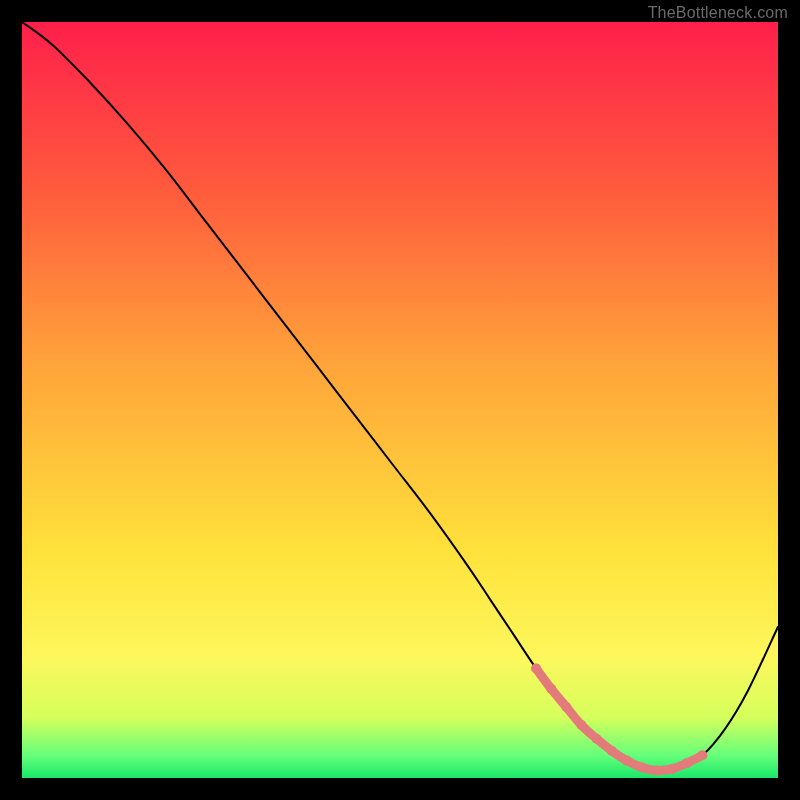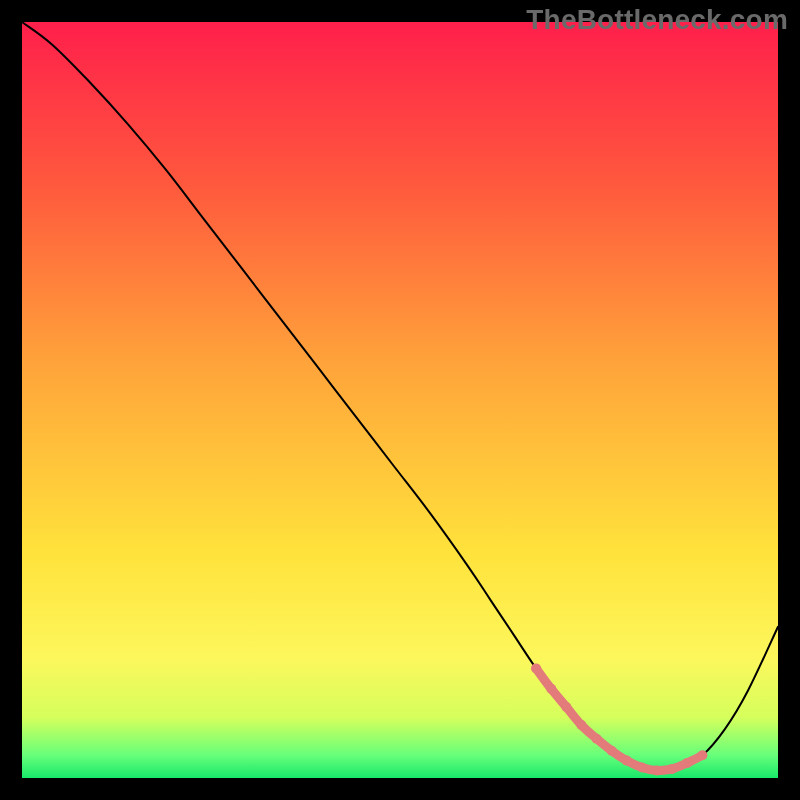--- a/index.html
+++ b/index.html
@@ -15,22 +15,22 @@
     position: relative;
     width: 800px;
     height: 800px;
     background: #000;
   }
   .watermark {
     position: absolute;
     top: 4px;
     right: 12px;
     color: #6a6a6a;
-    font-size: 28px;
-    font-weight: 700;
+    font-size: 16px;
+    font-weight: 400;
     letter-spacing: 0.2px;
     z-index: 30;
   }
   .plot {
     position: absolute;
     left: 22px;
     top: 22px;
     width: 756px;
     height: 756px;
   }

